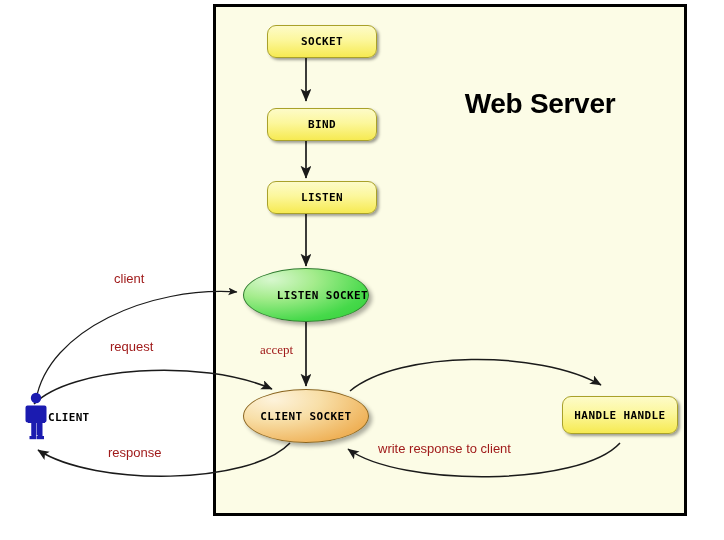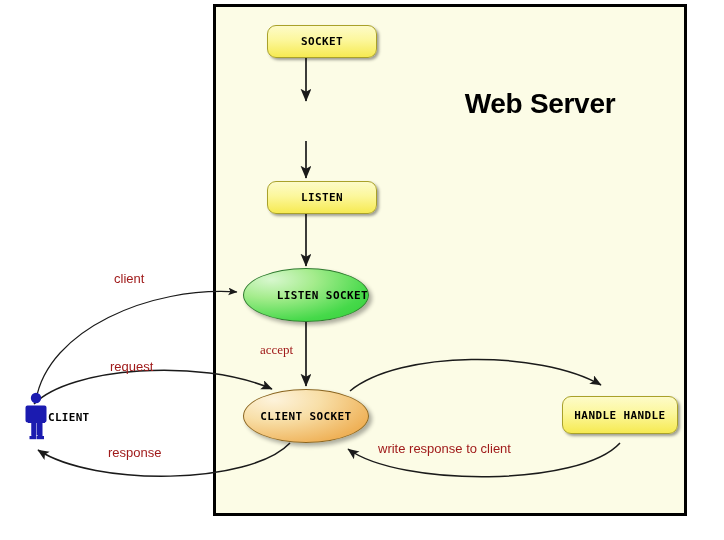--- a/index.html
+++ b/index.html
@@ -155,20 +155,23 @@
 
     <path d="M 350,391 C 400,350 540,350 601,385" fill="none" stroke="#1a1a1a" stroke-width="1.5" marker-end="url(#ah)"></path>
 
     <path d="M 620,443 C 580,487 400,487 348,449" fill="none" stroke="#1a1a1a" stroke-width="1.5" marker-end="url(#ah)"></path>
   </svg>
 
   <div class="pbox" style="left:251px; top:25px; width:110px; height:33px;">
     <span>SOCKET</span>
   </div>
 
+  <div class="pbox" style="left:251px; top:108px; width:110px; height:33px;">
+    <span>BIND</span>
+  </div>
 
   <div class="pbox" style="left:251px; top:181px; width:110px; height:33px;justify-content:center;">
     <span>LISTEN</span>
   </div>
 
   <div class="pell green" style="left:243px; top:268px; width:126px; height:54px;justify-content:flex-end;">
     <span>LISTEN SOCKET</span>
   </div>
 
   <div class="pell orange" style="left:243px; top:389px; width:126px; height:54px;">
@@ -187,20 +190,20 @@
     <rect x="16" y="28" width="4.5" height="17" fill="#1b1bb0"></rect>
     <rect x="7.5" y="44" width="7" height="3.2" fill="#1b1bb0"></rect>
     <rect x="15" y="44" width="7" height="3.2" fill="#1b1bb0"></rect>
   </svg>
   <div id="actor-client-label">CLIENT</div>
 
   <div class="elabel" style="left:114px; top:271px;">client</div>
 
   <div class="elabel" style="left:260px; top:342px;font-family:Liberation Serif, serif;">accept</div>
 
-  <div class="elabel" style="left:110px; top:359px;">request</div>
+  <div class="elabel" style="left:110px; top:339px;">request</div>
 
 
   <div class="elabel" style="left:378px; top:441px;">write response to client</div>
 
   <div class="elabel" style="left:108px; top:445px;">response</div>
 
 </div>
 
 </body></html>

